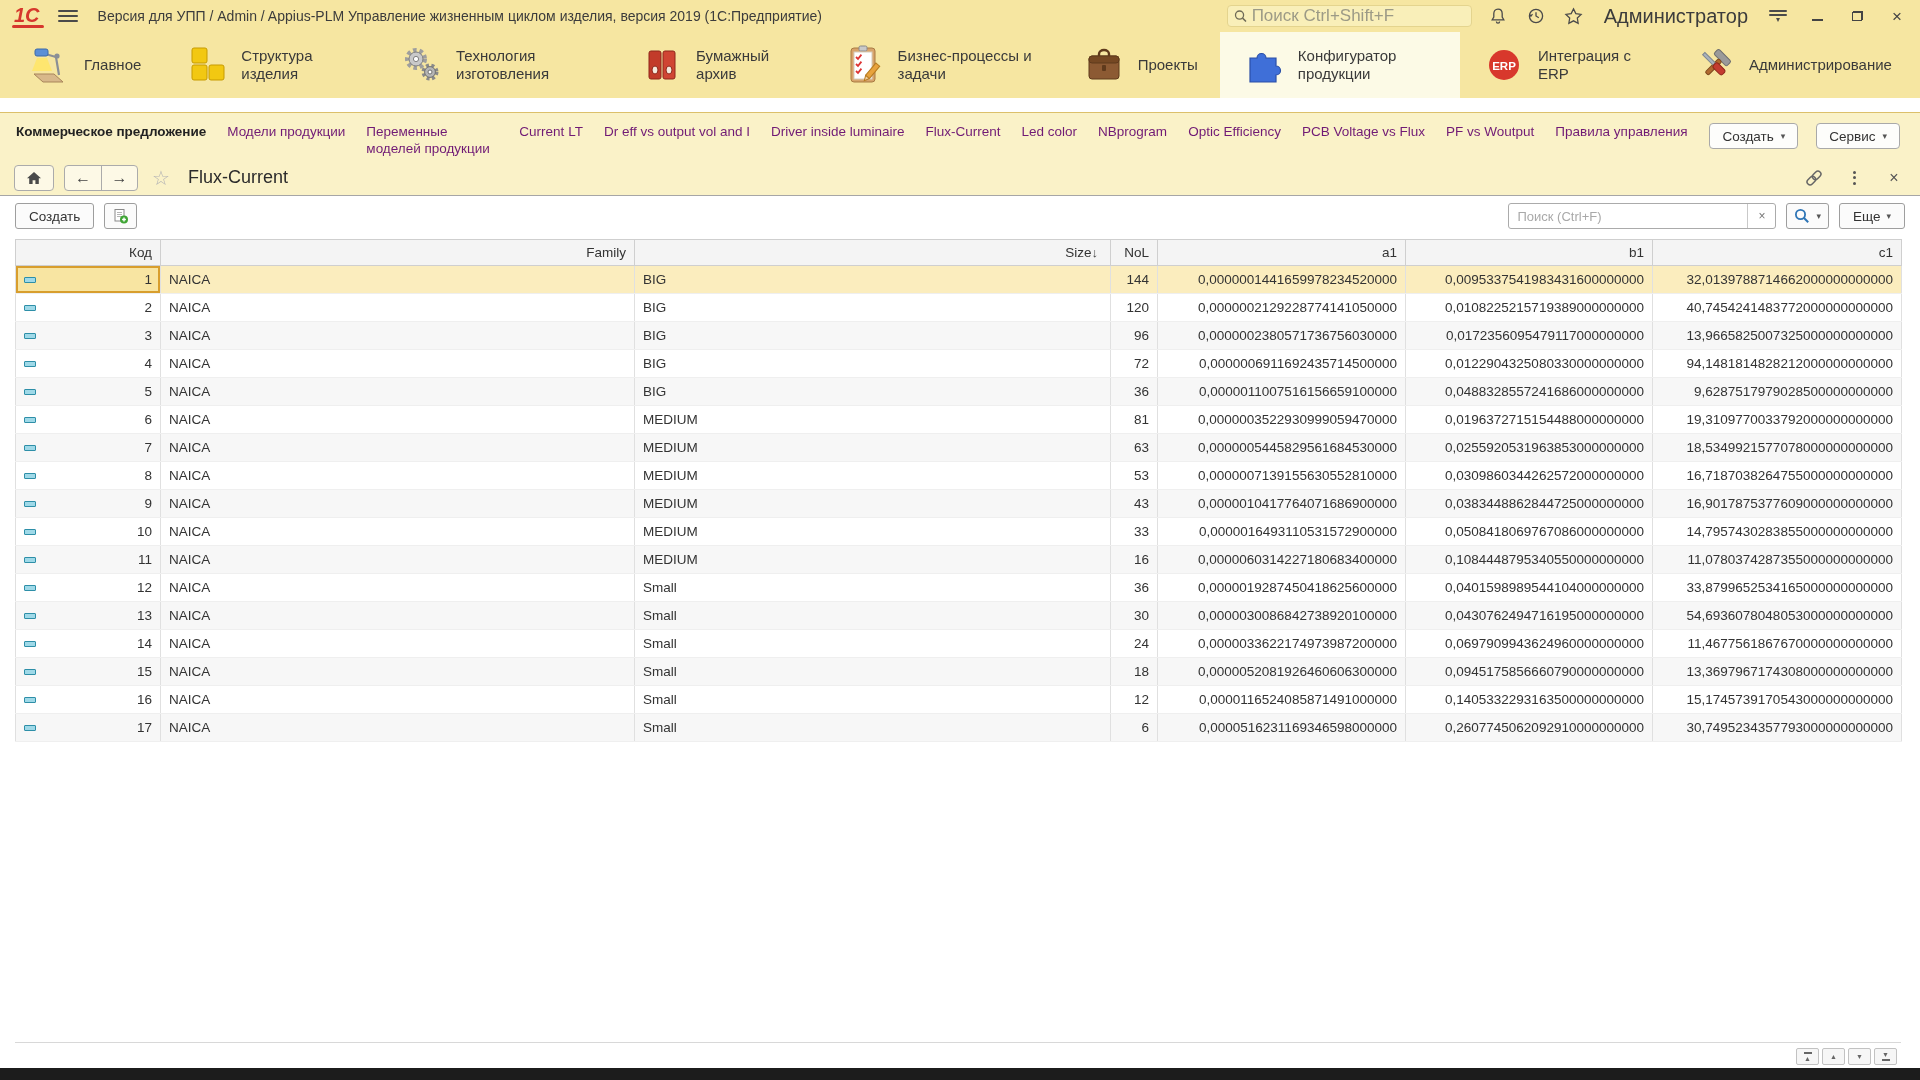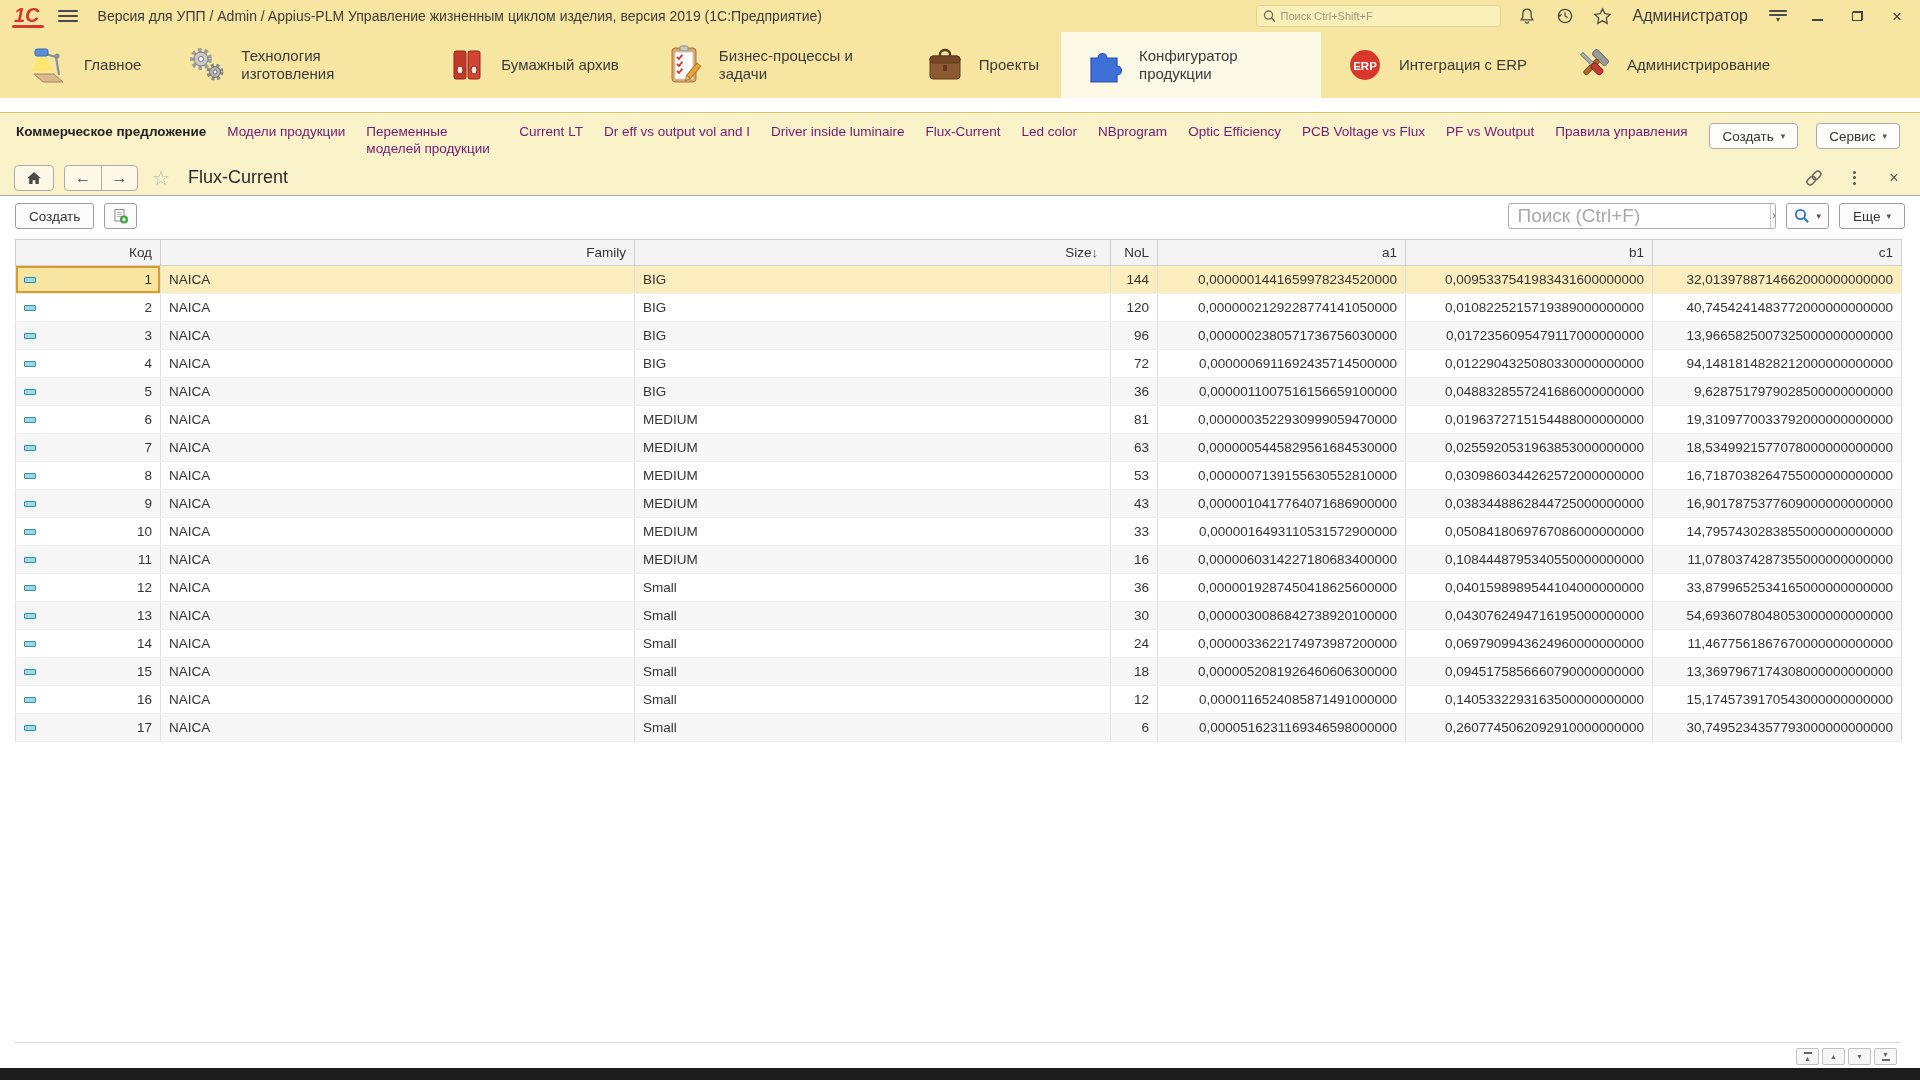--- a/index.html
+++ b/index.html
@@ -28,24 +28,24 @@
   .titlebar{position:absolute;left:0;top:0;width:1920px;height:32px;background:var(--bar-yellow);
     display:flex;align-items:center;padding:0 10px;gap:14px}
   .logo1c{font-weight:bold;font-size:20px;color:var(--logo-red);line-height:1;position:relative;padding:0 4px 3px 4px;font-style:italic}
   .logo1c::after{content:"";position:absolute;left:2px;right:0;bottom:0;height:3px;background:var(--logo-red);border-radius:2px}
   .hamb{display:flex;flex-direction:column;gap:3px;width:20px;cursor:pointer}
   .hamb span{height:2px;background:#4a4a4a;border-radius:1px}
   .win-title{font-size:14px;color:#3c3c3c;white-space:nowrap;margin-left:6px}
   .tb-spacer{flex:1}
   .tb-search{width:245px;height:22px;background:#F9EFB9;border:1px solid #E4D48E;border-radius:4px;
     display:flex;align-items:center;padding:0 6px;gap:5px}
-  .tb-search input{border:none;outline:none;background:transparent;font-size:11px;width:100%;color:#0f172a;font-family:inherit}
+  .tb-search input{border:none;outline:none;background:transparent;font-size:17px;width:100%;color:#0f172a;font-family:inherit}
   .tb-search input::placeholder{color:#9c9a86}
   .tb-ico{display:flex;align-items:center;justify-content:center;width:24px;height:24px;cursor:pointer}
-  .user-name{font-size:16px;color:#3c3c3c;margin:0 4px;cursor:pointer}
+  .user-name{font-size:20px;color:#3c3c3c;margin:0 4px;cursor:pointer}
   .menu-caret{display:flex;flex-direction:column;align-items:center;gap:2px;cursor:pointer;width:24px}
   .menu-caret i{display:block;width:18px;height:2px;background:#4a4a4a;border-radius:1px}
   .menu-caret b{font-size:8px;color:#4a4a4a;line-height:4px}
   .wbtn{width:26px;height:22px;display:flex;align-items:center;justify-content:center;cursor:pointer;color:#444}
   .min-glyph{display:block;width:11px;height:2px;background:#444;margin-top:8px}
   .rest-glyph{position:relative;width:11px;height:10px}
   .rest-glyph::before{content:"";position:absolute;right:0;top:0;width:8px;height:7px;border:1.5px solid #444}
   .rest-glyph::after{content:"";position:absolute;left:0;bottom:0;width:8px;height:7px;border:1.5px solid #444;background:var(--bar-yellow)}
   .close-glyph{font-size:17px;line-height:1;color:#444}
 
@@ -86,21 +86,21 @@
   .kebab i{width:3px;height:3px;background:#555;border-radius:50%}
 
   
   .cmdbar{position:absolute;left:0;top:197px;width:1920px;height:38px;background:#fff;
     display:flex;align-items:center;padding:0 15px;gap:10px}
   .gbtn{height:26px;background:#FBFBFB;border:1px solid #9E9E9E;border-radius:3px;padding:0 13px;
     font-size:13.5px;color:#333;display:flex;align-items:center;gap:6px;cursor:pointer}
   .gbtn.iconbtn{padding:0 7px}
   .cmd-spacer{flex:1}
   .search-wrap{display:flex;align-items:center;height:26px;border:1px solid #ABABAB;border-radius:3px;overflow:hidden;background:#fff;width:268px}
-  .search-wrap input{flex:1;border:none;outline:none;font-size:19px;padding:0 8px;color:#444;font-family:inherit}
+  .search-wrap input{flex:1;border:none;outline:none;font-size:13px;padding:0 8px;color:#444;font-family:inherit}
   .search-wrap input::placeholder{color:#A9A9A9}
   .search-x{width:28px;height:100%;border-left:1px solid #C9C9C9;display:flex;align-items:center;justify-content:center;
     color:#777;font-size:12px;cursor:pointer}
 
   
   table.grid{table-layout:fixed;border-collapse:collapse;width:1886px;margin-left:15px;
     position:absolute;top:239px;left:0;font-size:13.5px}
   table.grid th{height:26px;background:var(--grid-head);border:1px solid #CFCFCF;font-weight:400;
     text-align:right;padding:0 8px;color:#333;overflow:hidden;white-space:nowrap}
   table.grid td{height:28px;border-left:1px solid var(--grid-v);border-right:1px solid var(--grid-v);
@@ -190,20 +190,30 @@
             <path d="M13 9 L27 13 L30 31" fill="none" stroke="#8A8F96" stroke-width="2.2"></path>
             <rect x="6" y="5" width="13" height="7" rx="2" fill="#5B8FD6" stroke="#3C6AA8"></rect>
             <circle cx="28" cy="12" r="2.6" fill="#8A8F96"></circle>
           </svg>
       </span>
       <span class="rib-label">Главное</span>
     </div>
     <div class="rib-item">
       <span class="rib-icon">
         <svg width="42" height="42" viewBox="0 0 42 42">
+            <rect x="6" y="4" width="15" height="15" rx="2" fill="#F2C812" stroke="#C79B00"></rect>
+            <rect x="6" y="21" width="15" height="15" rx="2" fill="#F2C812" stroke="#C79B00"></rect>
+            <rect x="23" y="21" width="15" height="15" rx="2" fill="#F2C812" stroke="#C79B00"></rect>
+          </svg>
+      </span>
+      <span class="rib-label">Структура изделия</span>
+    </div>
+    <div class="rib-item">
+      <span class="rib-icon">
+        <svg width="42" height="42" viewBox="0 0 42 42">
             <circle cx="15" cy="15" r="8" fill="none" stroke="#9E9E9E" stroke-width="6" stroke-dasharray="3.2 2.6"></circle>
             <circle cx="15" cy="15" r="7" fill="#C9C9C9" stroke="#7F7F7F"></circle>
             <circle cx="15" cy="15" r="2.6" fill="#fff" stroke="#7F7F7F"></circle>
             <circle cx="29" cy="28" r="6" fill="none" stroke="#8A8A8A" stroke-width="5" stroke-dasharray="2.6 2.2"></circle>
             <circle cx="29" cy="28" r="5.4" fill="#B5B5B5" stroke="#707070"></circle>
             <circle cx="29" cy="28" r="2" fill="#fff" stroke="#707070"></circle>
           </svg>
       </span>
       <span class="rib-label">Технология изготовления</span>
     </div>

